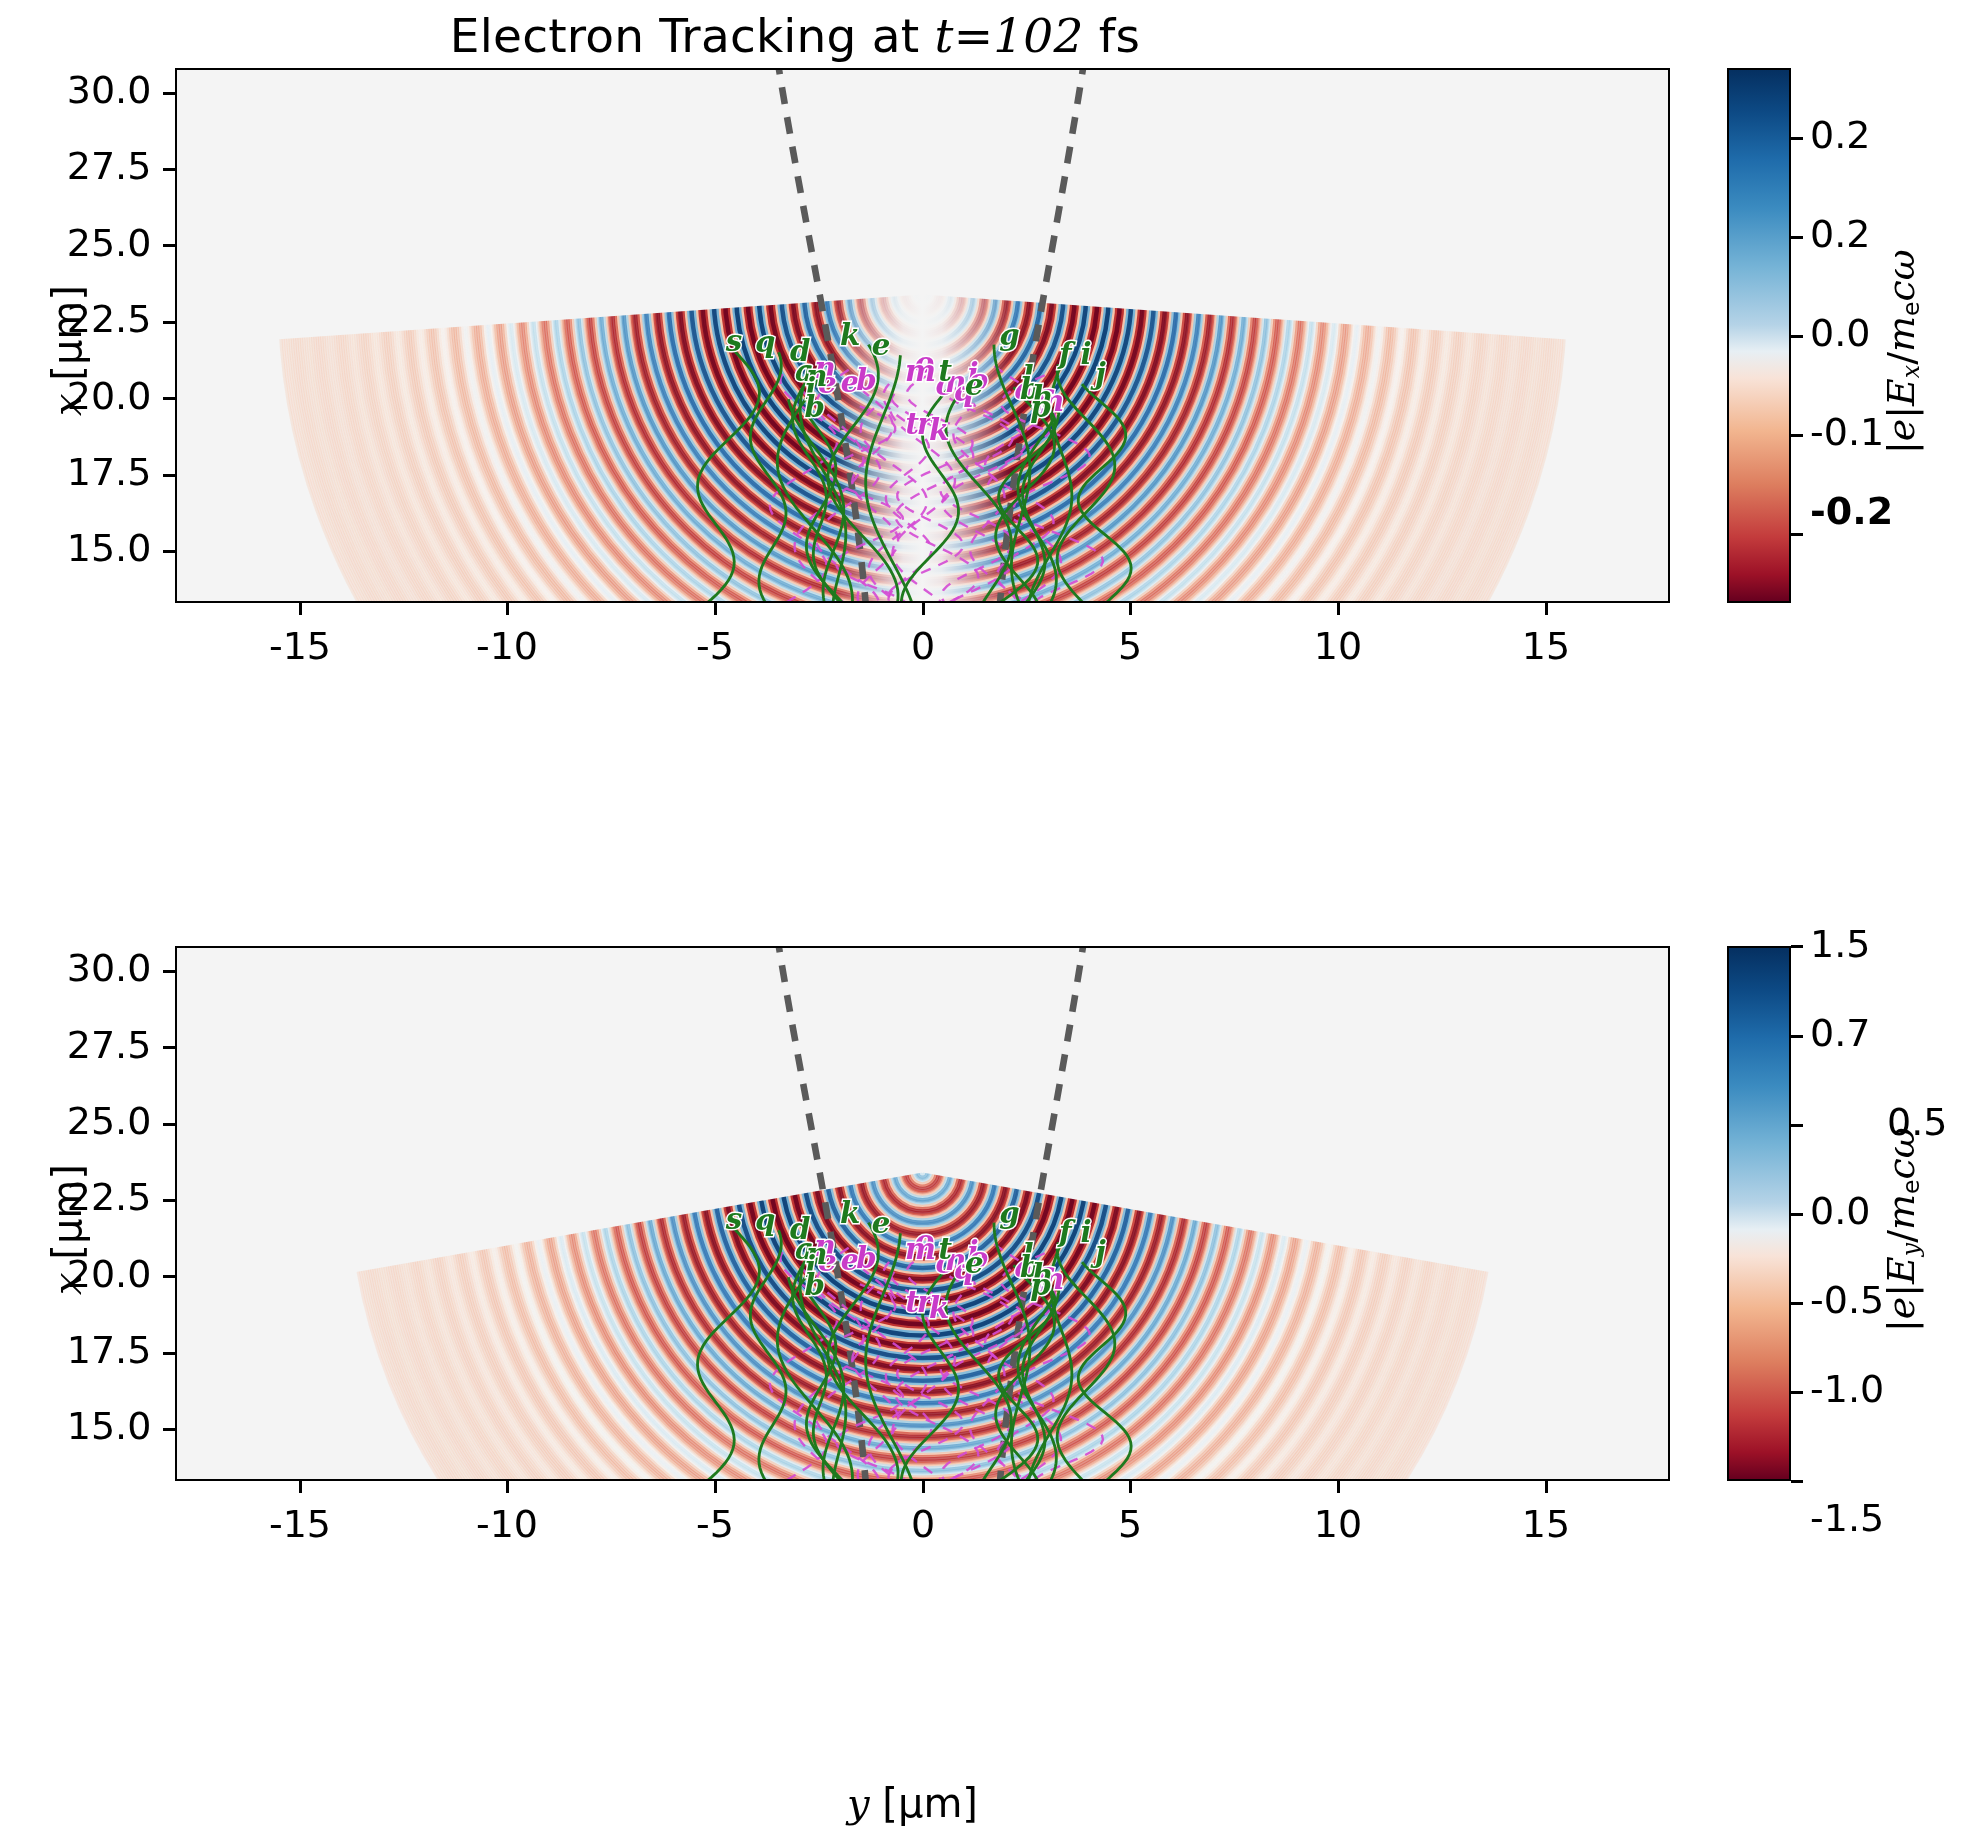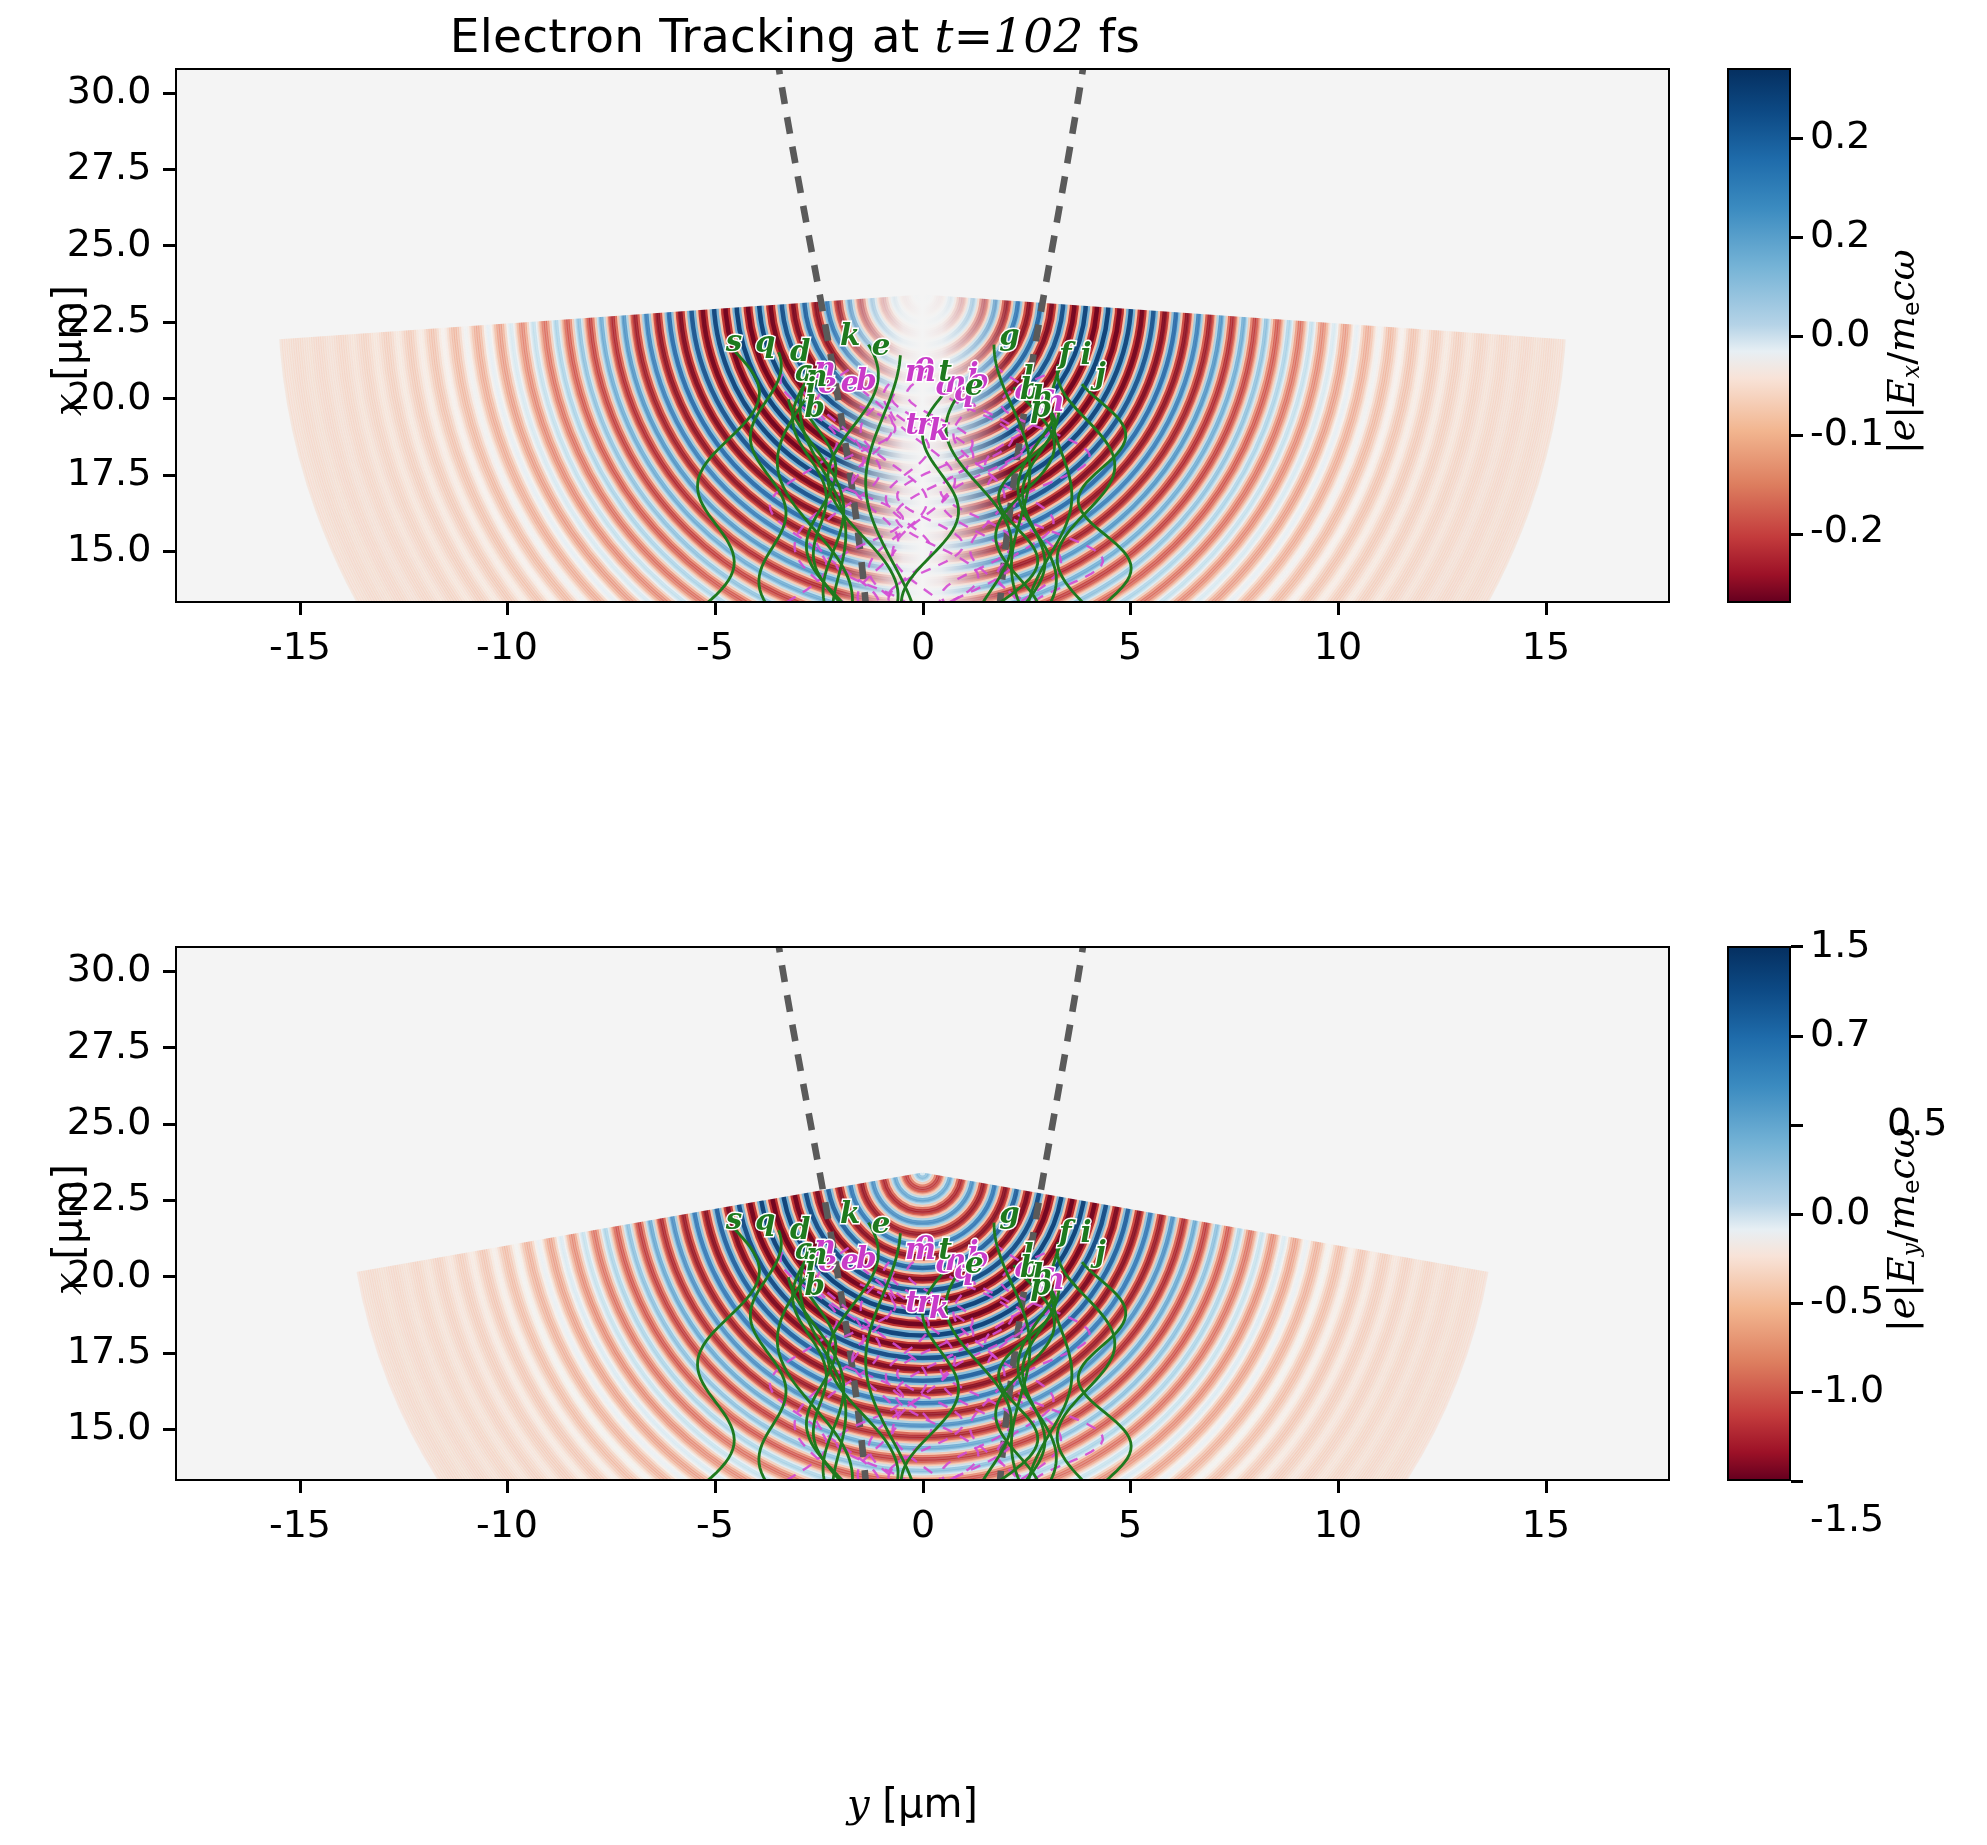--- a/index.html
+++ b/index.html
@@ -869,21 +869,21 @@
       <div class="xtick" style="left:1461px;top:624px;width:170px;">15</div>
       <div class="tickmark tick-c" style="left:1791px;top:137px;"></div>
       <div class="ctick" style="left:1810px;top:113px;">0.2</div>
       <div class="tickmark tick-c" style="left:1791px;top:236px;"></div>
       <div class="ctick" style="left:1810px;top:212px;">0.2</div>
       <div class="tickmark tick-c" style="left:1791px;top:335px;"></div>
       <div class="ctick" style="left:1810px;top:311px;">0.0</div>
       <div class="tickmark tick-c" style="left:1791px;top:434px;"></div>
       <div class="ctick" style="left:1810px;top:410px;">-0.1</div>
       <div class="tickmark tick-c" style="left:1791px;top:533px;"></div>
-      <div class="ctick" style="left:1810px;top:507px;">-0.2</div>
+      <div class="ctick" style="left:1810px;top:489px;font-weight:bold;">-0.2</div>
       <div class="tickmark tick-y" style="left:163px;top:970px;"></div>
       <div class="ytick" style="left:-4.7px;top:946px;width:156px;">30.0</div>
       <div class="tickmark tick-y" style="left:163px;top:1046px;"></div>
       <div class="ytick" style="left:-4.7px;top:1023px;width:156px;">27.5</div>
       <div class="tickmark tick-y" style="left:163px;top:1123px;"></div>
       <div class="ytick" style="left:-4.7px;top:1099px;width:156px;">25.0</div>
       <div class="tickmark tick-y" style="left:163px;top:1199px;"></div>
       <div class="ytick" style="left:-4.7px;top:1175px;width:156px;">22.5</div>
       <div class="tickmark tick-y" style="left:163px;top:1275px;"></div>
       <div class="ytick" style="left:-4.7px;top:1252px;width:156px;">20.0</div>

